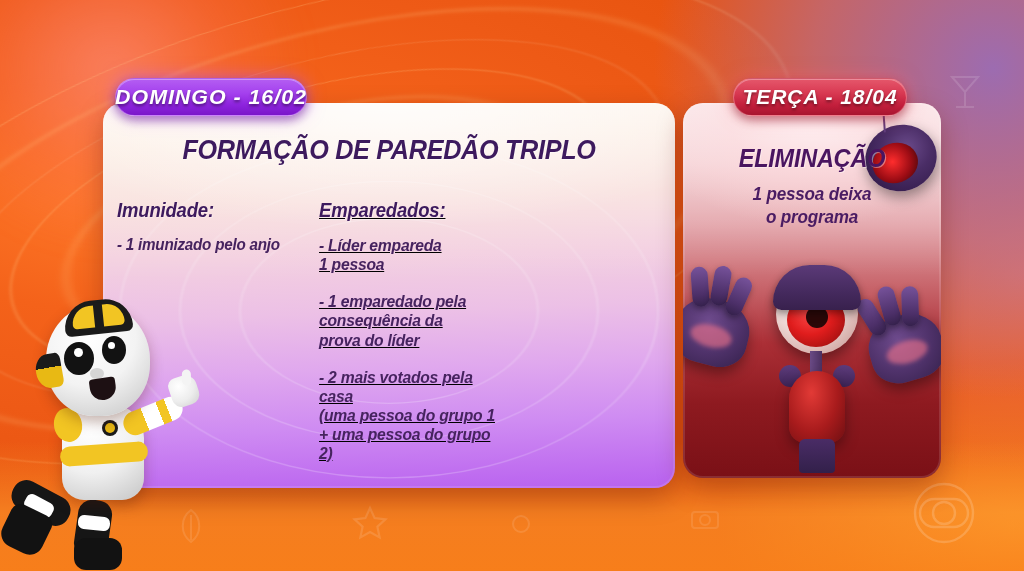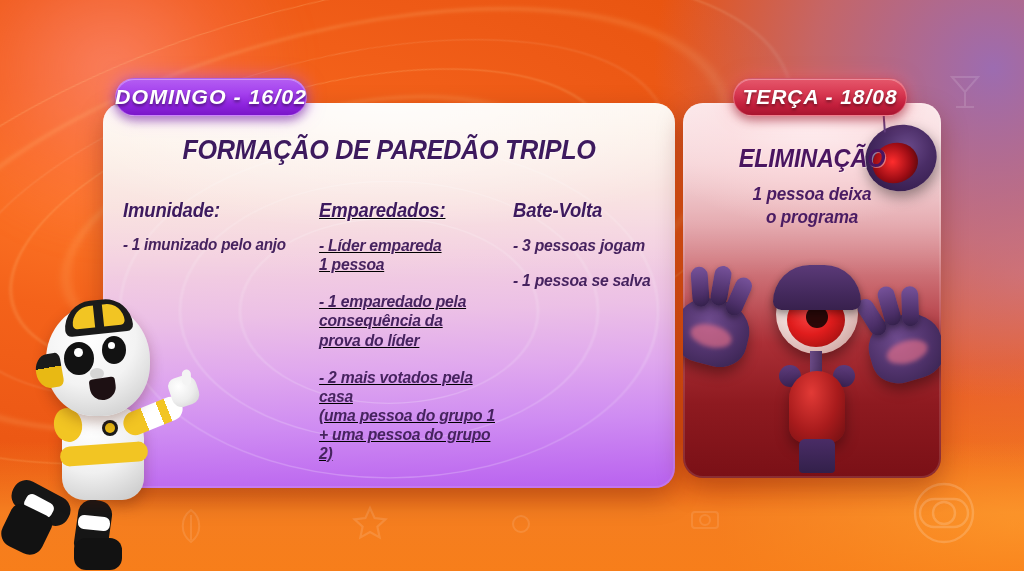--- a/index.html
+++ b/index.html
@@ -171,21 +171,21 @@
     font-style: italic;
     color: #3d1a5e;
     letter-spacing: -.012em;
     transform: scaleX(.90);
     text-shadow: 1px 1px 0 rgba(255,255,255,.45);
   }
 
   .cols { position:absolute; left:0; right:0; top:96px; bottom:0; }
 
   .col { position: absolute; top: 0; }
-  .col-1 { left: 20px;  width: 196px; }
+  .col-1 { left: 14px;  width: 196px; }
   .col-2 { left: 216px; width: 190px; text-decoration: underline; }
   .col-3 { left: 410px; width: 160px; }
 
   .col-head {
     font-size: 19.5px;
     font-weight: 700;
     font-style: italic;
     color: #3d1a5e;
     letter-spacing: -.01em;
     transform: scaleX(.95);
@@ -496,25 +496,20 @@
           <div class="item">- Líder empareda
 1 pessoa</div>
           <div class="item">- 1 emparedado pela
 consequência da
 prova do líder</div>
           <div class="item">- 2 mais votados pela casa
 (uma pessoa do grupo 1
 + uma pessoa do grupo 2)</div>
         </div>
 
-        <div class="col col-3">
-          <div class="col-head">Bate-Volta</div>
-          <div class="item">- 3 pessoas jogam</div>
-          <div class="item">- 1 pessoa se salva</div>
-        </div>
 
       </div>
     </div>
   </div>
 
   <div class="badge badge-domingo">DOMINGO - 16/02</div>
 
   <div class="card card-elim">
     <div class="card-sheen"></div>
 
@@ -544,21 +539,21 @@
       <div class="eye-neck"></div>
       <div class="eye-body"></div>
       <div class="eye-legs"></div>
     </div>
 
     <div class="elim-title">ELIMINAÇÃO</div>
     <div class="elim-sub">1 pessoa deixa
 o programa</div>
   </div>
 
-  <div class="badge badge-terca">TERÇA - 18/08</div>
+  <div class="badge badge-terca">TERÇA - 18/04</div>
 
   <div class="mascot">
     <div class="m-leg m-leg-l"></div>
     <div class="m-sock m-sock-l"></div>
     <div class="m-boot m-boot-l"></div>
     <div class="m-leg m-leg-r"></div>
     <div class="m-sock m-sock-r"></div>
     <div class="m-boot m-boot-r"></div>
     <div class="m-torso"></div>
     <div class="m-belt"></div>

